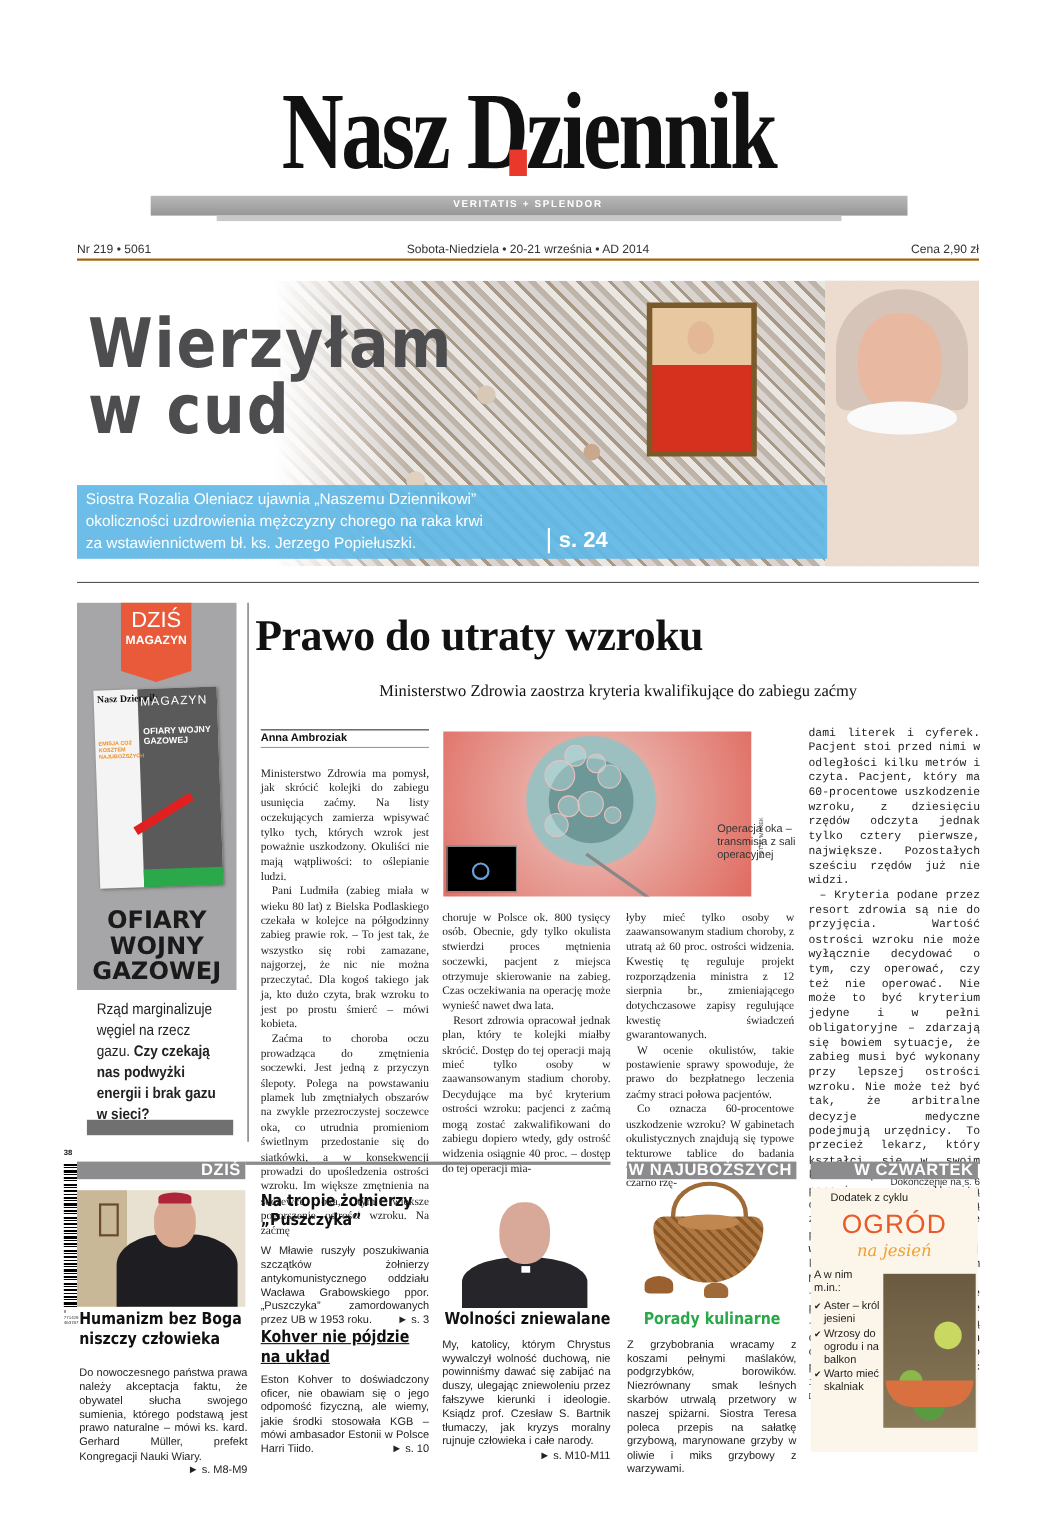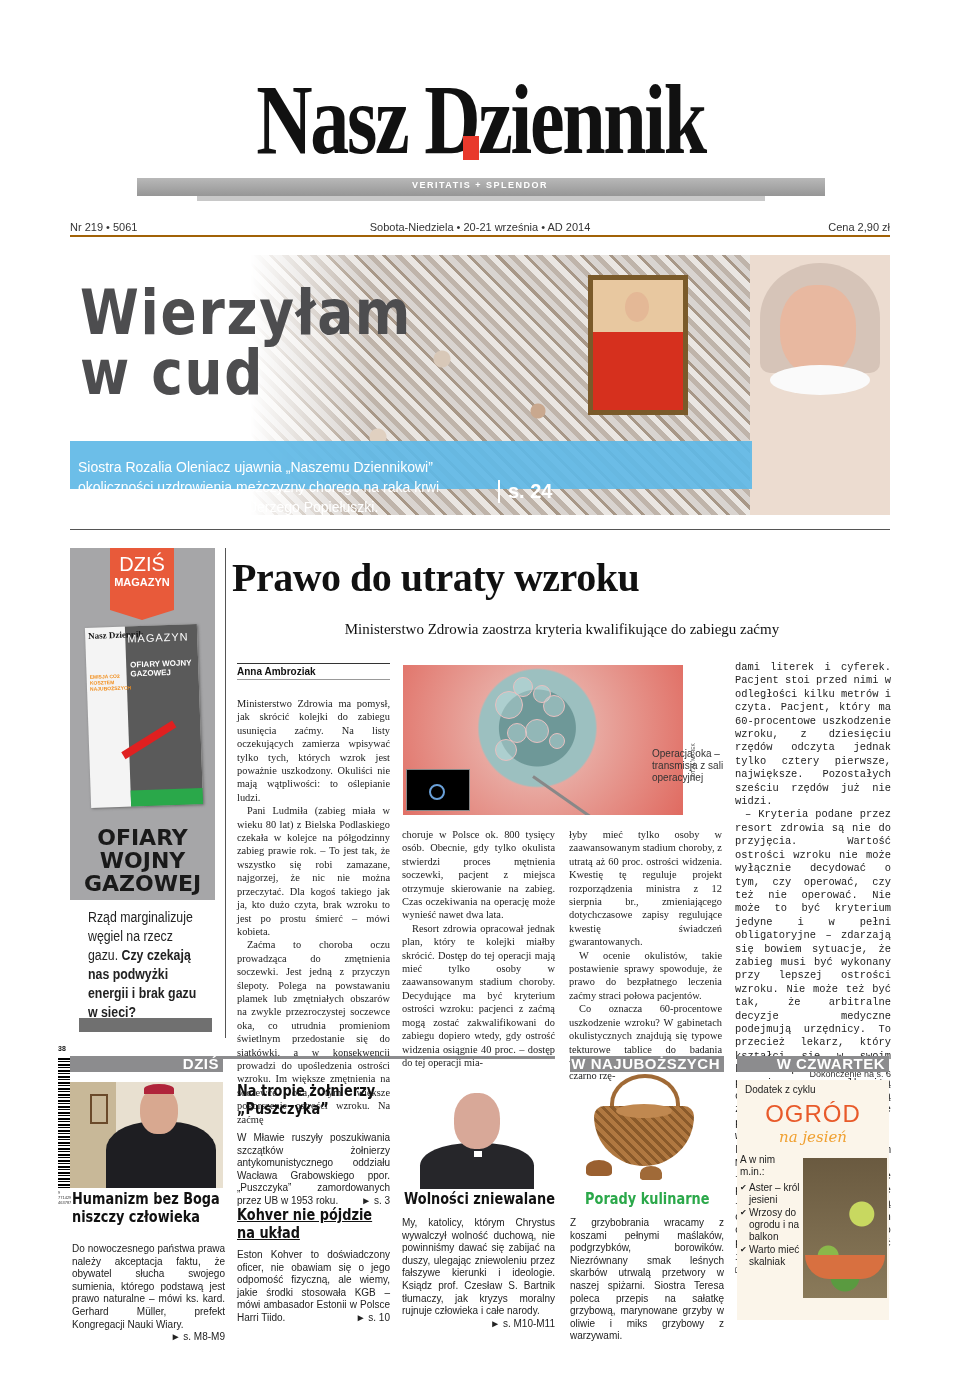--- a/index.html
+++ b/index.html
@@ -29,21 +29,21 @@
     -webkit-mask-image: linear-gradient(to right, transparent 0, #000 120px);
     mask-image: linear-gradient(to right, transparent 0, #000 120px); }
   .hero-painting { position: absolute; left: 518px; top: 20px; width: 100px; height: 140px; background: #7a5a2a; padding: 5px; }
   .hero-painting .inner { width: 100%; height: 100%; background: linear-gradient(to bottom, #e8c8a0 0 40%, #d6301e 40% 100%); position: relative; }
   .hero-painting .face { position: absolute; left: 32px; top: 12px; width: 24px; height: 30px; border-radius: 50%; background: #e4b896; }
   .hero-nun { position: absolute; left: 680px; top: 0; width: 140px; height: 260px; background: #ecdcd0; }
   .hero-nun .veil { position: absolute; left: 10px; top: 8px; width: 120px; height: 110px; border-radius: 50% 50% 10px 10px; background: #d6c4b8; }
   .hero-nun .face { position: absolute; left: 30px; top: 30px; width: 76px; height: 90px; border-radius: 45%; background: #e8b8a0; }
   .hero-nun .collar { position: absolute; left: 20px; top: 110px; width: 100px; height: 30px; border-radius: 50%; background: #fafafa; }
   .hero-title { position: absolute; left: 10px; top: 28px; font-family: "DejaVu Sans", sans-serif; font-weight: bold; font-size: 62px; line-height: 60px; color: #4d4d4f; letter-spacing: 2px; transform: scaleX(0.86); transform-origin: left; }
-  .hero-caption { position: absolute; left: 0; top: 186px; width: 682px; height: 48px; background: rgba(96,184,230,0.92); color: #fff; font-size: 14px; line-height: 20px; padding: 16px 8px; }
+  .hero-caption { position: absolute; left: 0; top: 186px; width: 682px; height: 67px; background: rgba(96,184,230,0.92); color: #fff; font-size: 14px; line-height: 20px; padding: 2px 8px; }
   .hero-page { position: absolute; left: 428px; top: 225px; font-size: 20px; font-weight: bold; color: #fff; border-left: 2px solid #fff; padding-left: 8px; }
 
   .rule { left: 70px; top: 529px; width: 820px; height: 1px; background: #555; }
 
   
   .promo { left: 70px; top: 548px; width: 145px; height: 352px; background: #a6a6a8; }
   .promo-ribbon { position: absolute; left: 40px; top: 0; width: 64px; height: 62px; background: #e85a3a; color: #fff; text-align: center; }
   .promo-ribbon::after { content: ""; position: absolute; left: 0; bottom: -10px; border-left: 32px solid transparent; border-right: 32px solid transparent; border-top: 10px solid #e85a3a; }
   .promo-ribbon .d { font-size: 20px; line-height: 24px; padding-top: 4px; }
   .promo-ribbon .m { font-size: 11px; font-weight: bold; }
@@ -114,21 +114,21 @@
   .basket { left: 580px; top: 1070px; width: 130px; height: 120px; }
   .basket .b { position: absolute; left: 14px; top: 36px; width: 100px; height: 60px; border-radius: 10px 10px 50px 50px; background: repeating-linear-gradient(45deg, #b07840 0 4px, #8a5a2a 4px 7px); }
   .basket .handle { position: absolute; left: 30px; top: 4px; width: 70px; height: 60px; border: 4px solid #a06a36; border-bottom: none; border-radius: 50% 50% 0 0; }
   .basket .m1 { position: absolute; left: 6px; top: 90px; width: 26px; height: 16px; border-radius: 50% 50% 20% 20%; background: #9a6030; }
   .basket .m2 { position: absolute; left: 60px; top: 96px; width: 22px; height: 14px; border-radius: 50% 50% 20% 20%; background: #a06a38; }
   .basket .m3 { position: absolute; left: 36px; top: 34px; width: 56px; height: 14px; border-radius: 50%; background: #c08850; }
   .h5 { left: 570px; top: 1190px; width: 154px; text-align: center; color: #2ba84a; }
   .h5 .card-h { color: #2ba84a; transform-origin: center; display: inline-block; }
   .t5 { left: 570px; top: 1217px; width: 154px; }
   .garden { left: 737px; top: 1080px; width: 152px; height: 240px; background: #fbf5ea; }
-  .garden .intro { position: absolute; left: 8px; top: 4px; font-size: 10px; color: #222; }
+  .garden .intro { position: absolute; left: 18px; top: 4px; font-size: 10px; color: #222; }
   .garden .ogrod { position: absolute; left: 0; top: 20px; width: 152px; text-align: center; font-size: 24px; color: #e85a2a; letter-spacing: 1px; }
   .garden .jesien { position: absolute; left: 0; top: 48px; width: 152px; text-align: center; font-family: "DejaVu Serif", serif; font-style: italic; font-size: 15px; color: #f0a030; }
   .garden .awnim { position: absolute; left: 3px; top: 74px; width: 60px; font-size: 10px; line-height: 12px; color: #222; }
   .garden ul { position: absolute; left: 3px; top: 102px; width: 62px; list-style: none; font-size: 10px; line-height: 12px; color: #222; }
   .garden li { padding-left: 9px; position: relative; margin-bottom: 1px; }
   .garden li::before { content: "\2714"; position: absolute; left: 0; top: 0; font-size: 8px; }
   .garden .pic { position: absolute; left: 66px; top: 78px; width: 84px; height: 140px; overflow: hidden;
     background: radial-gradient(circle at 30% 70%, #8ab84a 0 10px, transparent 11px), radial-gradient(circle at 70% 40%, #c8d860 0 12px, transparent 13px), radial-gradient(circle at 50% 85%, #5a9a40 0 14px, transparent 15px), linear-gradient(to bottom, #6a5a40, #8a7a5a); }
   .garden .pot { position: absolute; left: 68px; top: 175px; width: 80px; height: 24px; border-radius: 0 0 40px 40px; background: #d87040; }
 </style>

